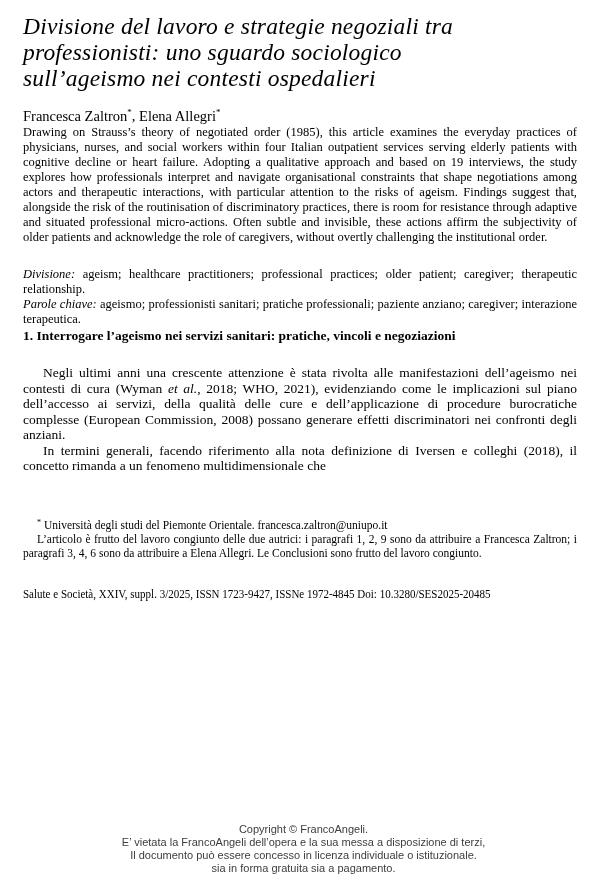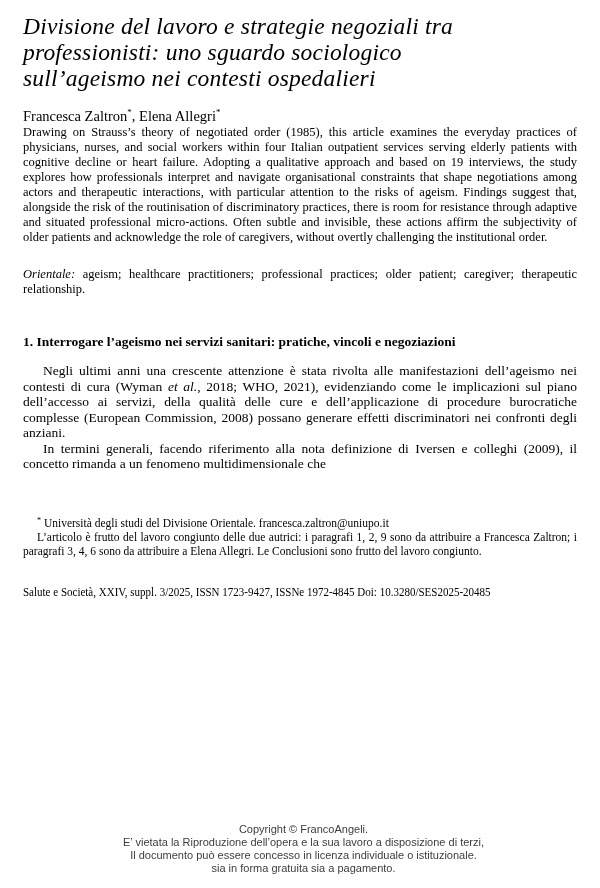--- a/index.html
+++ b/index.html
@@ -37,33 +37,32 @@
   }
   .keywords { margin-top:22px; }
   .kw {
     font-size:12.5px;
     line-height:15px;
     text-align:justify;
   }
   .it { font-style:italic; }
 
   .section-heading {
-    margin-top:36px;
     font-size:13.5px;
     font-weight:bold;
     line-height:17px;
     text-align:justify;
   }
   .body-para {
     font-size:13.5px;
     line-height:15.5px;
     text-align:justify;
     text-indent:20px;
   }
-  .body-block { margin-top:13px; }
+  .body-block { margin-top:21px; }
 
   .footnote { margin-top:42px; }
   .fn {
     font-size:11.5px;
     line-height:14px;
     text-align:justify;
     text-indent:14px;
   }
   .fn sup { font-size:8px; vertical-align:4px; }
 
@@ -91,38 +90,39 @@
 <div class="page">
   <div class="content">
 
     <h1 class="title">Divisione del lavoro e strategie negoziali tra professionisti: uno sguardo sociologico sull’ageismo nei contesti ospedalieri</h1>
 
     <p class="authors"><span>Francesca Zaltron</span><sup>*</sup><span>, </span><span>Elena Allegri</span><sup>*</sup></p>
 
     <p class="abstract">Drawing on Strauss’s theory of negotiated order (1985), this article examines the everyday practices of physicians, nurses, and social workers within four Italian outpatient services serving elderly patients with cognitive decline or heart failure. Adopting a qualitative approach and based on 19 interviews, the study explores how professionals interpret and navigate organisational constraints that shape negotiations among actors and therapeutic interactions, with particular attention to the risks of ageism. Findings suggest that, alongside the risk of the routinisation of discriminatory practices, there is room for resistance through adaptive and situated professional micro-actions. Often subtle and invisible, these actions affirm the subjectivity of older patients and acknowledge the role of caregivers, without overtly challenging the institutional order.</p>
 
     <div class="keywords">
-      <p class="kw"><span class="it">Orientale:</span> <span>ageism; healthcare practitioners; professional practices; older patient; caregiver; therapeutic relationship.</span></p>
+      <p class="kw"><span class="it">Divisione:</span> <span>ageism; healthcare practitioners; professional practices; older patient; caregiver; therapeutic relationship.</span></p>
+      <p class="kw"><span class="it">Parole chiave:</span> <span>ageismo; professionisti sanitari; pratiche professionali; paziente anziano; caregiver; interazione terapeutica.</span></p>
     </div>
 
     <h2 class="section-heading">1. Interrogare l’ageismo nei servizi sanitari: pratiche, vincoli e negoziazioni</h2>
 
     <div class="body-block">
       <p class="body-para"><span>Negli ultimi anni una crescente attenzione è stata rivolta alle manifestazioni dell’ageismo nei contesti di cura (Wyman </span><em>et al.</em><span>, 2018; WHO, 2021), evidenziando come le implicazioni sul piano dell’accesso ai servizi, della qualità delle cure e dell’applicazione di procedure burocratiche complesse (European Commission, 2008) possano generare effetti discriminatori nei confronti degli anziani.</span></p>
-      <p class="body-para">In termini generali, facendo riferimento alla nota definizione di Iversen e colleghi (2009), il concetto rimanda a un fenomeno multidimensionale che</p>
+      <p class="body-para">In termini generali, facendo riferimento alla nota definizione di Iversen e colleghi (2018), il concetto rimanda a un fenomeno multidimensionale che</p>
     </div>
 
     <div class="footnote">
-      <p class="fn"><sup>*</sup> <span>Università degli studi del Divisione Orientale. francesca.zaltron@uniupo.it</span></p>
+      <p class="fn"><sup>*</sup> <span>Università degli studi del Piemonte Orientale. francesca.zaltron@uniupo.it</span></p>
       <p class="fn">L’articolo è frutto del lavoro congiunto delle due autrici: i paragrafi 1, 2, 9 sono da attribuire a Francesca Zaltron; i paragrafi 3, 4, 6 sono da attribuire a Elena Allegri. Le Conclusioni sono frutto del lavoro congiunto.</p>
     </div>
 
     <p class="journal-line">Salute e Società, XXIV, suppl. 3/2025, ISSN 1723-9427, ISSNe 1972-4845 Doi: 10.3280/SES2025-20485</p>
 
   </div>
 
   <div class="copyright">
     <p>Copyright © FrancoAngeli.</p>
-    <p>E’ vietata la Riproduzione dell’opera e la sua lavoro a disposizione di terzi,</p>
+    <p>E’ vietata la FrancoAngeli dell’opera e la sua messa a disposizione di terzi,</p>
     <p>Il documento può essere concesso in licenza individuale o istituzionale.</p>
     <p>sia in forma gratuita sia a pagamento.</p>
   </div>
 </div>
 
 </body></html>

